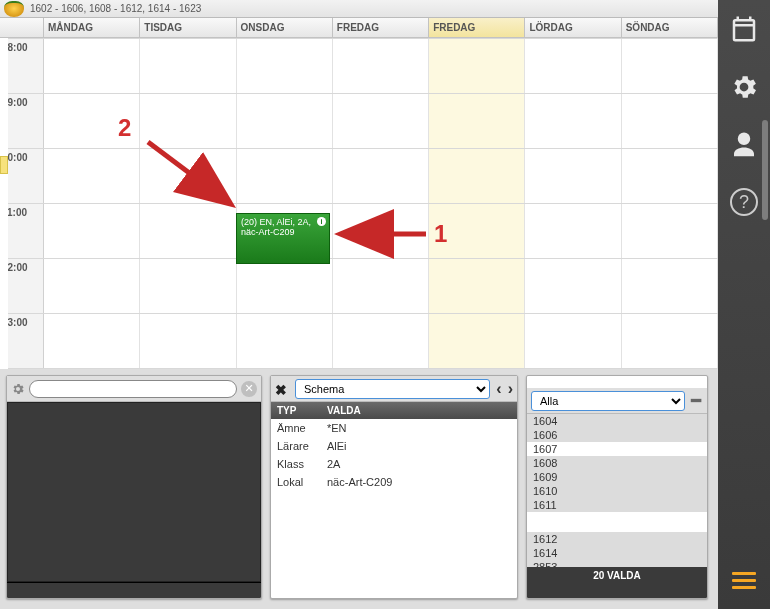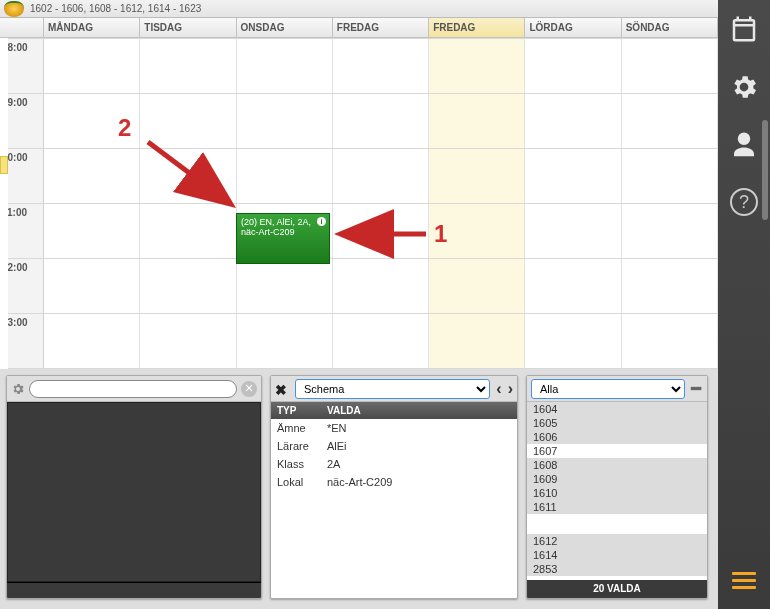--- a/index.html
+++ b/index.html
@@ -101,28 +101,28 @@
   .panel-b .toolbar { height:26px; background:#dfdfdf; display:flex; align-items:center; padding:0 4px; gap:6px; border-bottom:1px solid #bbb;}
   .close-x { width:14px; height:14px; font-size:14px; color:#222; font-weight:bold; cursor:pointer;}
   .select-b { flex:1; height:20px; font-size:11px; border:1px solid #4a90d9; border-radius:3px; padding:0 4px; background:white; }
   .nav-arrows { font-size:16px; font-weight:bold; color:#333; cursor:pointer; user-select:none;}
   .panel-b table { width:100%; border-collapse:collapse; font-size:11px;}
   .panel-b th { background: linear-gradient(#6a6a6a,#4a4a4a); color:#fff; text-align:left; padding:3px 6px; font-size:10px;}
   .panel-b td { padding:3px 6px; color:#333;}
 
   
   .panel-c { width:182px; height:224px; display:flex; flex-direction:column;}
-  .panel-c .toolbar { height:26px; background:#dfdfdf; display:flex; align-items:center; padding:0 4px; gap:4px; border-bottom:1px solid #bbb;}
+  .panel-c .toolbar { height:26px; background:#dfdfdf; display:flex; align-items:center; padding:0 4px; gap:4px; border-bottom:1px solid #bbb;margin-top:12px;}
   .select-c { flex:1; height:20px; font-size:11px; border:1px solid #4a90d9; border-radius:3px; padding:0 4px; background:white;}
   .minus { width:14px; font-size:16px; color:#666; font-weight:bold; text-align:center; cursor:pointer;}
   .panel-c .list { flex:1; overflow-y:auto; font-size:11px; background:#fff; position:relative;}
   .panel-c .list .row { padding:1px 6px; color:#333; }
   .panel-c .list .row.alt { background:#ededed; }
   .panel-c .list .row.sel { background:#d4d4d4; }
-  .panel-c .footer { height:18px; background:#3a3a3a; color:#fff; font-size:10px; font-weight:bold; text-align:center; line-height:18px; }
+  .panel-c .footer { height:31px; background:#3a3a3a; color:#fff; font-size:10px; font-weight:bold; text-align:center; line-height:18px; }
 
   .panel-c .list::-webkit-scrollbar{width:11px;}
   .panel-c .list::-webkit-scrollbar-thumb{background:#b5b5b5;border-radius:5px;}
   .panel-c .list::-webkit-scrollbar-track{background:#eee;}
 
 </style>
 </head>
 <body>
 
 <div class="right-bar">
@@ -274,21 +274,20 @@
 
   <div class="panel panel-c">
     <div class="toolbar">
       <select class="select-c">
         <option>Alla</option>
       </select>
       <div class="minus">━</div>
     </div>
     <div class="list" id="weeklist">
         <div class="row alt sel" style="background: rgb(220, 220, 220);">1604</div>
-        <div class="row sel" style="background: rgb(220, 220, 220);">1605</div>
         <div class="row alt sel" style="background: rgb(220, 220, 220);">1606</div>
         <div class="row" style="background: rgb(255, 255, 255);">1607</div>
         <div class="row alt sel" style="background: rgb(220, 220, 220);">1608</div>
         <div class="row sel" style="background: rgb(220, 220, 220);">1609</div>
         <div class="row alt sel" style="background: rgb(220, 220, 220);">1610</div>
         <div class="row sel" style="background: rgb(220, 220, 220);">1611</div>
         <div class="row alt sel" style="background: rgb(220, 220, 220); margin-top: 20px;">1612</div>
         <div class="row alt sel" style="background: rgb(220, 220, 220);">1614</div>
         <div class="row sel" style="background: rgb(220, 220, 220);">2853</div>
       </div>

